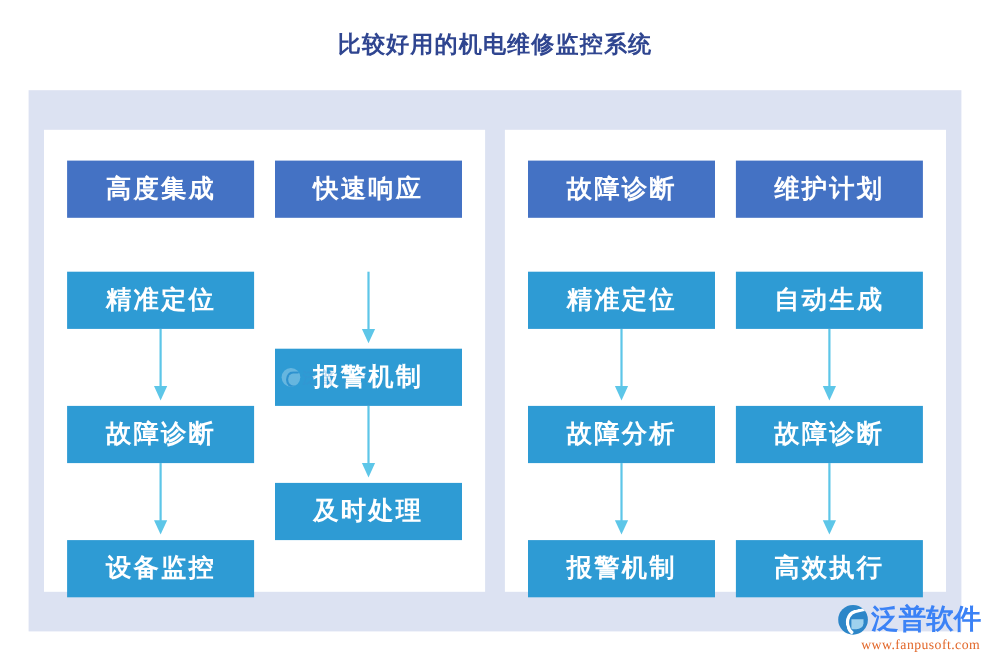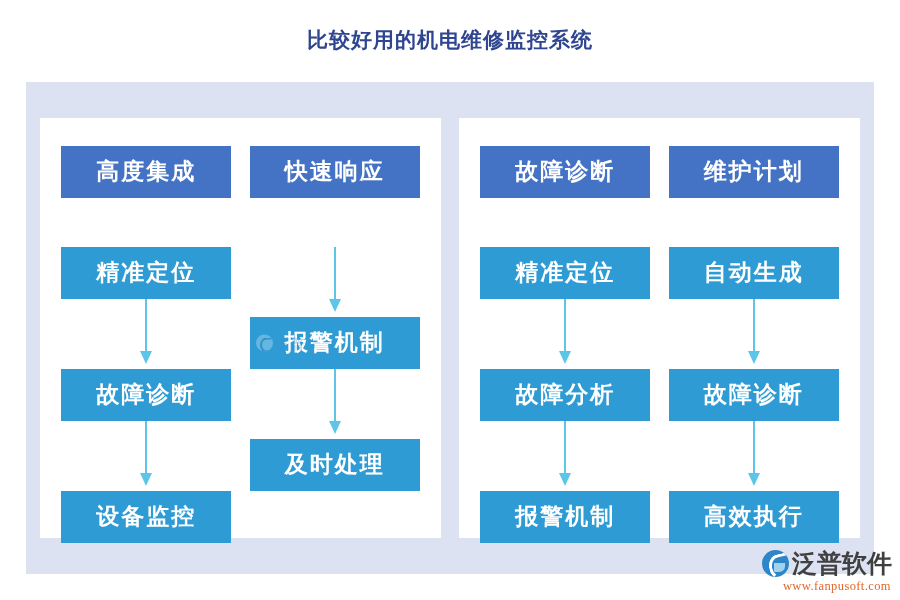--- a/index.html
+++ b/index.html
@@ -198,21 +198,21 @@
     top: 13px;
     width: 11px;
     height: 9px;
     background: #9fd2ee;
     border-radius: 0 0 60% 10%;
   }
   .logo-name {
     font-family: "Liberation Serif", "DejaVu Serif", serif;
     font-size: 25px;
     font-weight: bold;
-    color: #404040;
+    color: #3b82f6;
     letter-spacing: 0px;
     line-height: 1;
     white-space: nowrap;
   }
   .logo-url {
     font-family: "Liberation Serif", "DejaVu Serif", serif;
     font-size: 12.5px;
     color: #e2672a;
     letter-spacing: 0.4px;
     line-height: 1;

